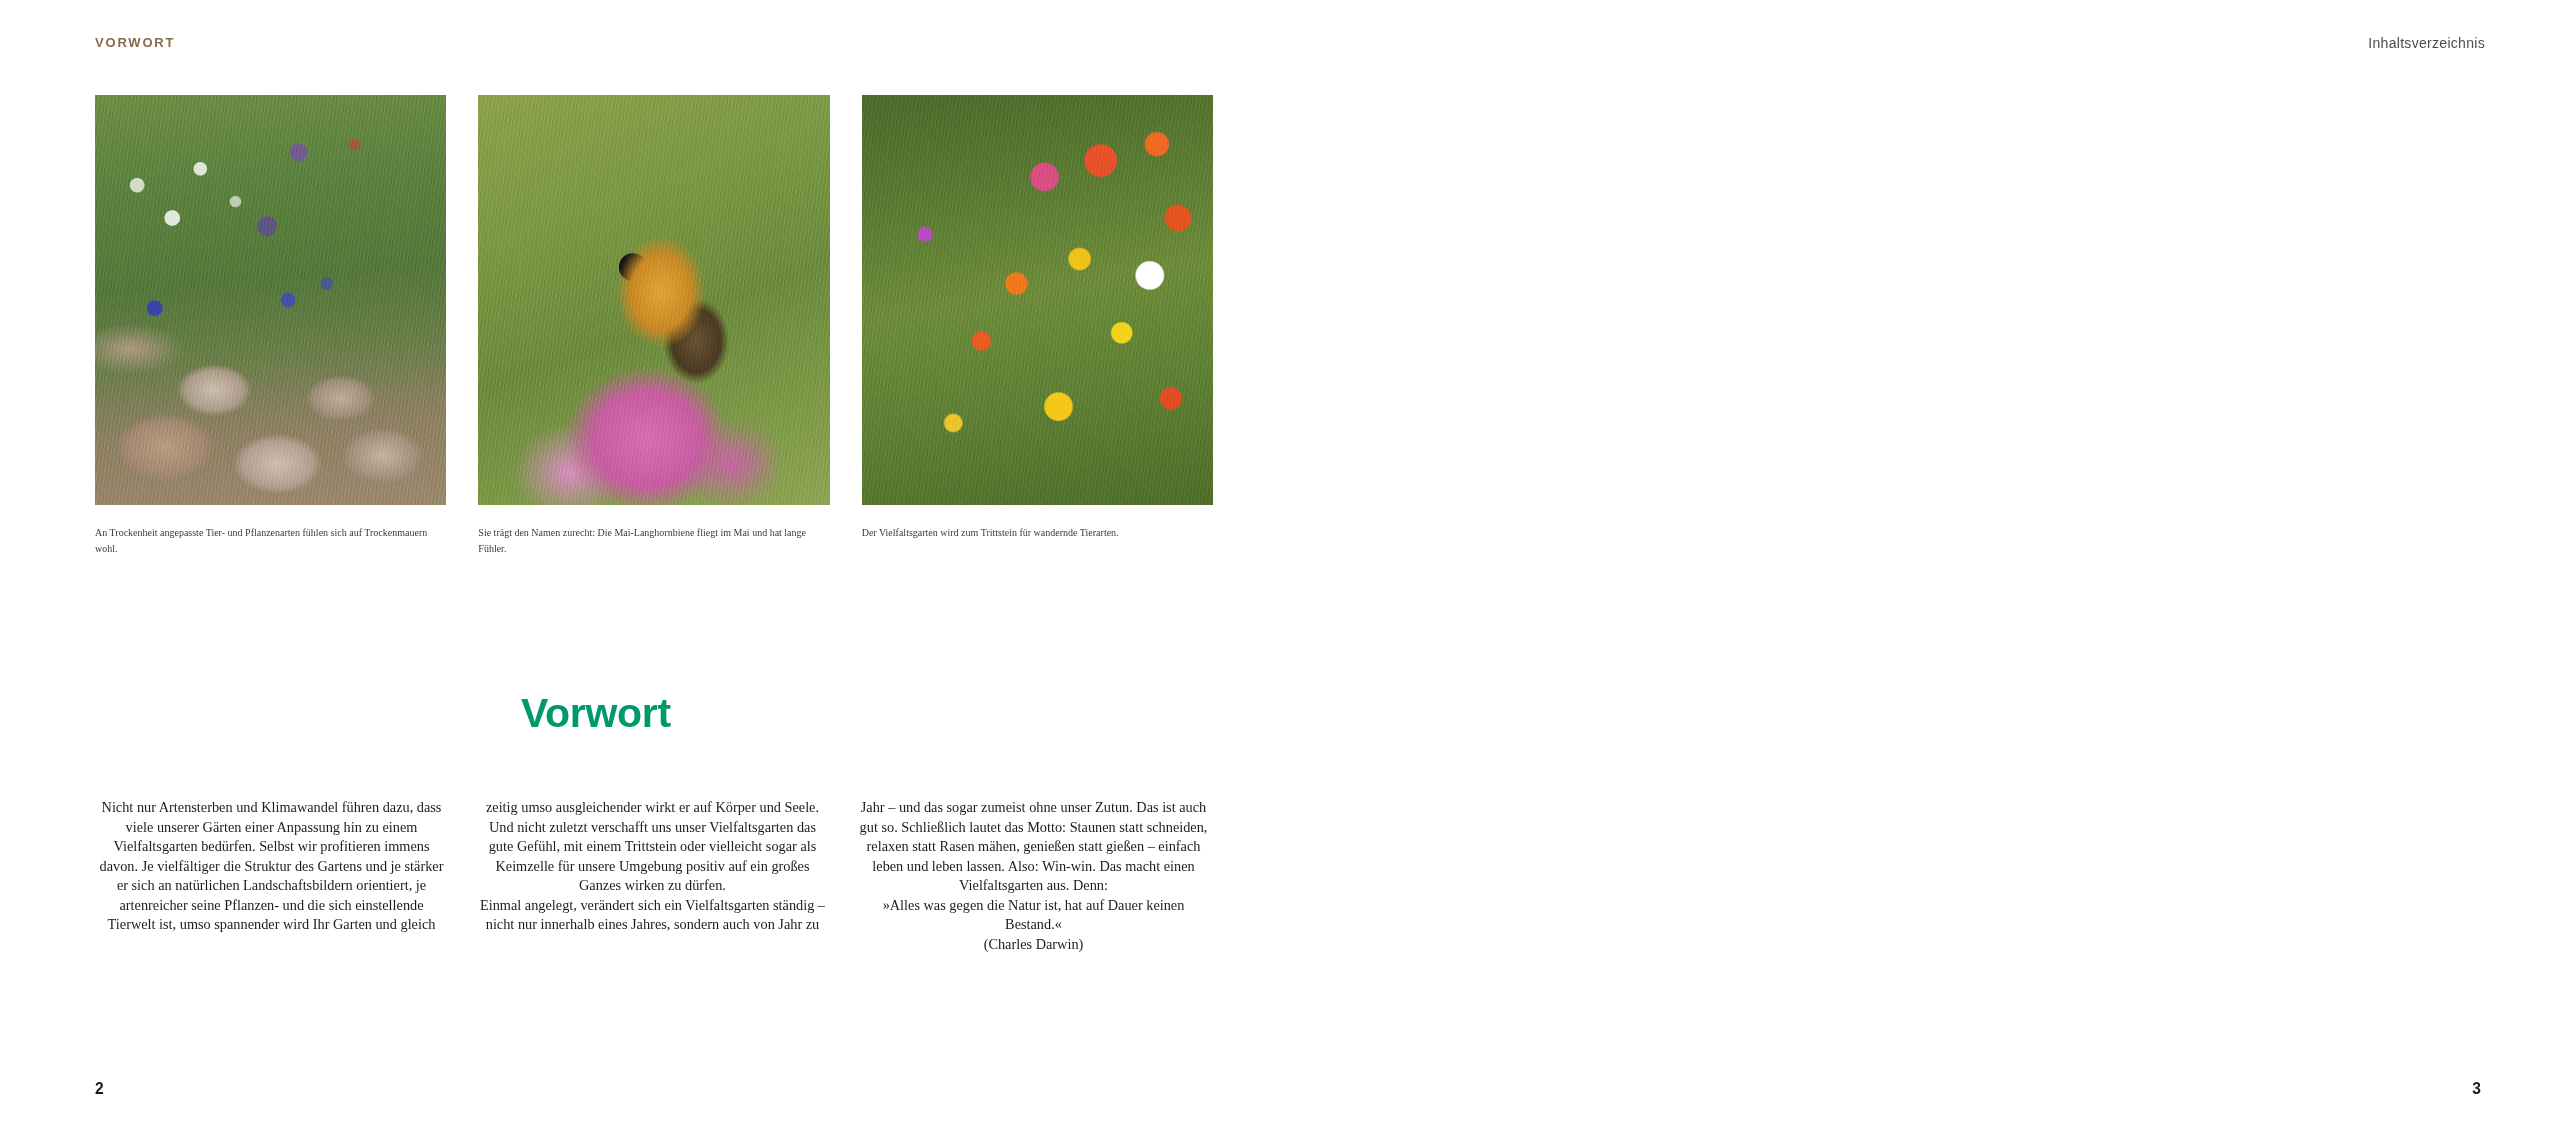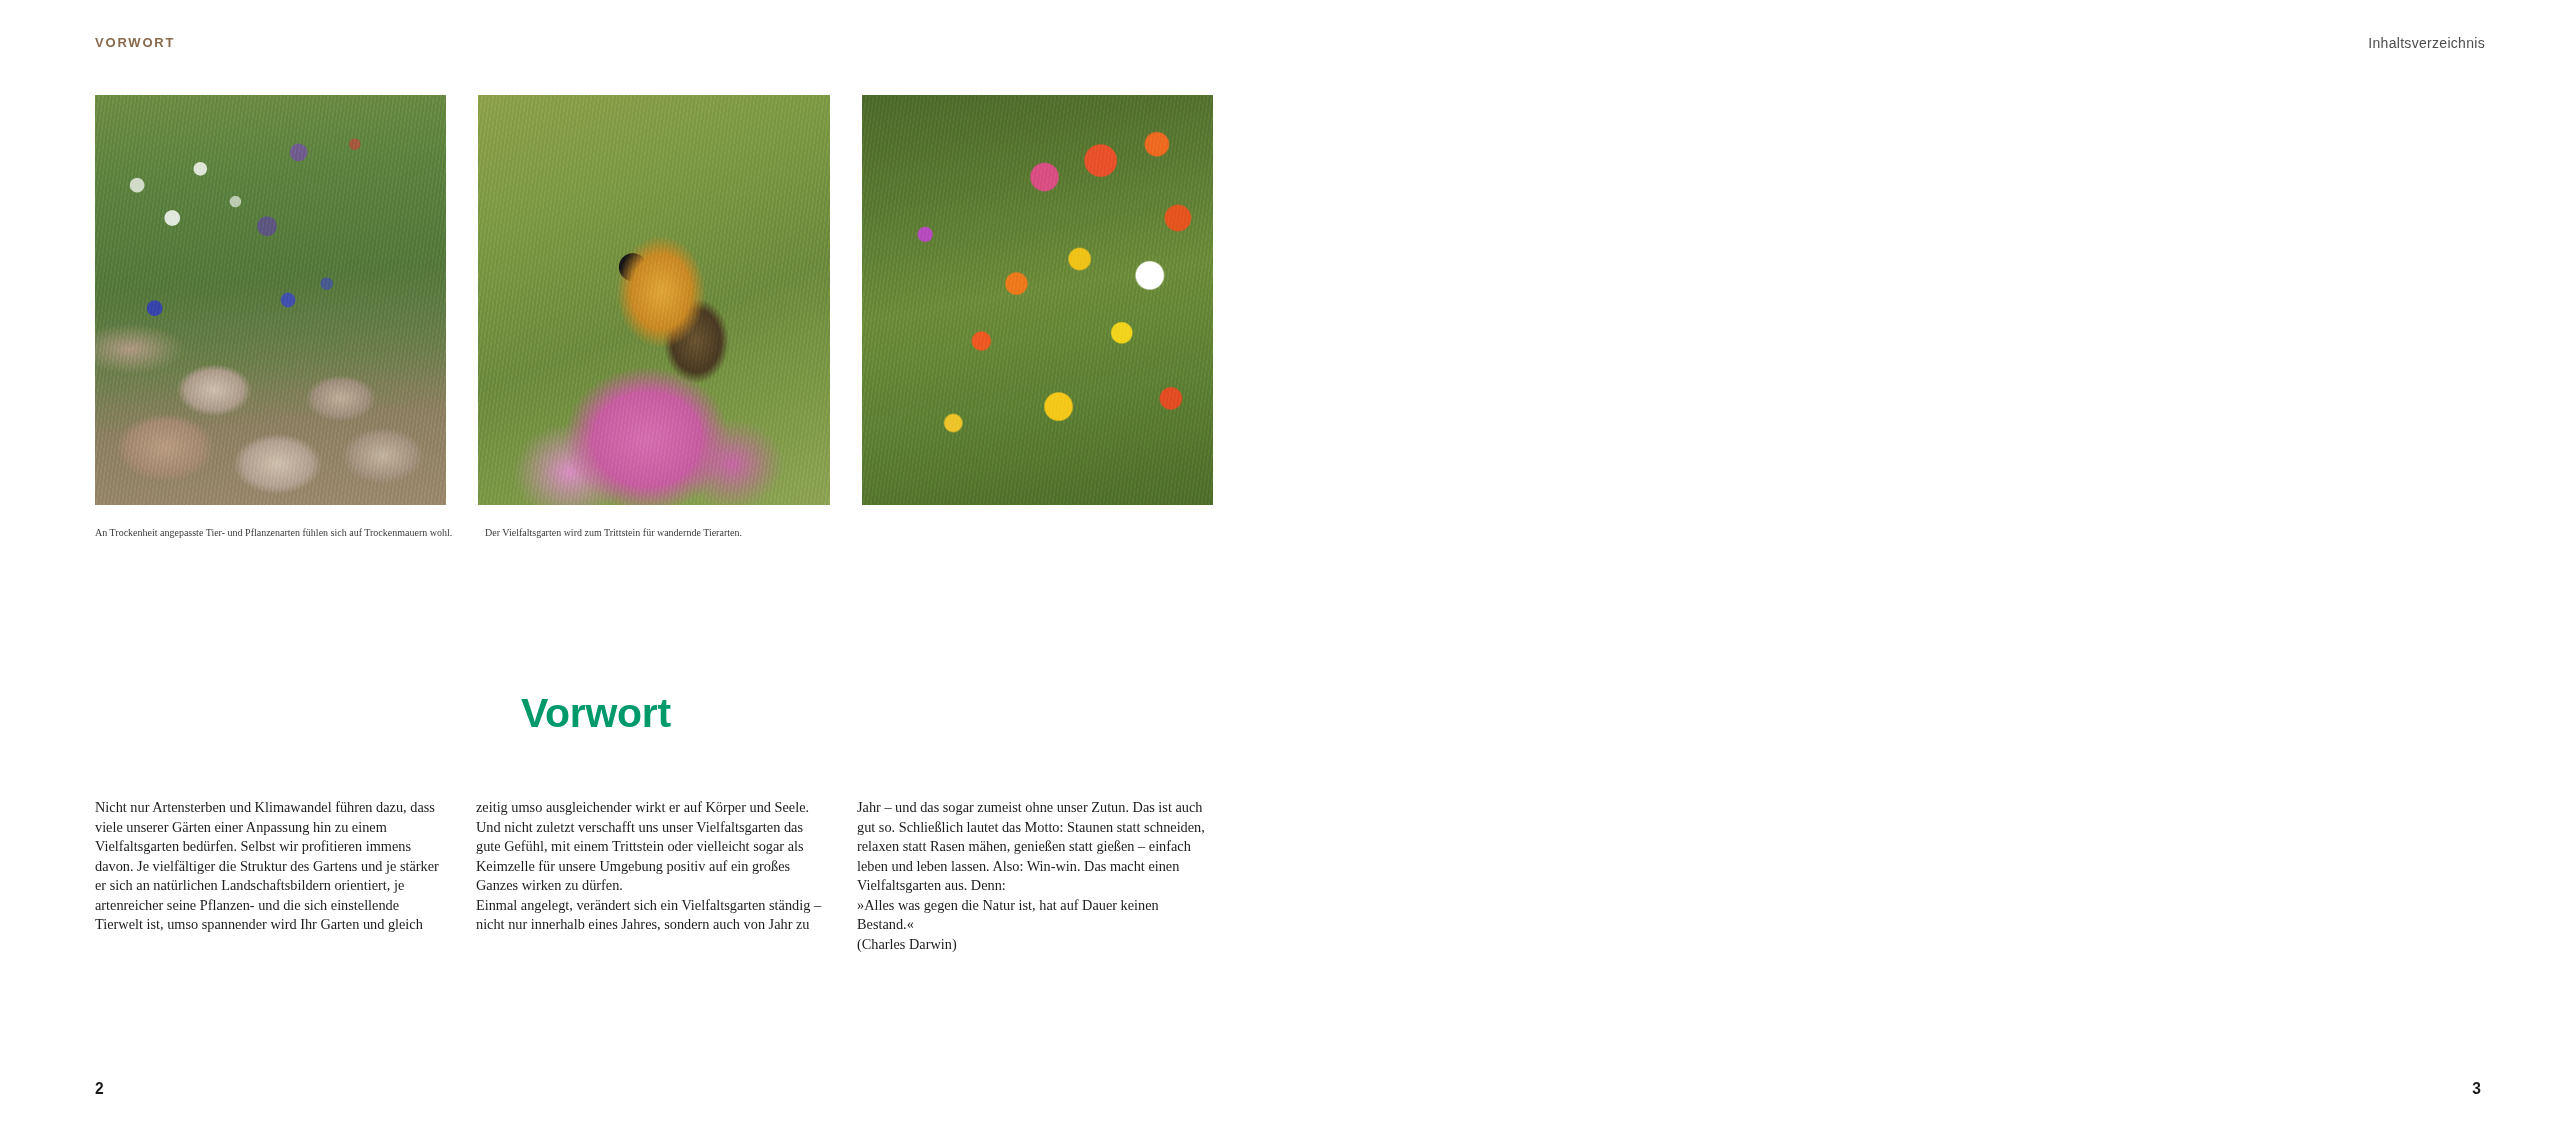--- a/index.html
+++ b/index.html
@@ -93,41 +93,42 @@
     font-size:10px;line-height:1.55;color:#3b3b3b;}
 
   
   .vorwort-title{position:absolute;left:521px;top:690px;
     font-size:41px;font-weight:700;color:#00996b;letter-spacing:-0.3px;}
   .vorwort-cols{position:absolute;left:95px;top:798px;width:1118px;
     display:flex;gap:28px;}
   .vcol{width:353px;font-family:"Liberation Serif", serif;
     font-size:14.3px;line-height:1.37;color:#1c1c1c;text-align:left;
     hyphens:none;}
-  .vcol p{margin:0;}
+  .vcol p{margin:0;text-align:center;}
   .vcol .quote{font-style:normal;}
   .vcol .attrib{}
 </style>
 </head>
 <body>
 
 <div class="spread">
 
   <div class="page page-left">
 
     <div class="runhead-left">VORWORT</div>
 
     <div class="photostrip">
       <div class="photo ph1"></div>
       <div class="photo ph2"></div>
       <div class="photo ph3"></div>
     </div>
 
     <div class="captions">
       <div class="caption">An Trockenheit angepasste Tier- und Pflanzen­arten fühlen sich auf Trockenmauern wohl.</div>
+      <div class="caption">Sie trägt den Namen zurecht: Die Mai-Langhorn­biene fliegt im Mai und hat lange Fühler.</div>
       <div class="caption">Der Vielfaltsgarten wird zum Trittstein für wandernde Tierarten.</div>
     </div>
 
     <div class="vorwort-title">Vorwort</div>
 
     <div class="vorwort-cols">
       <div class="vcol">
         <p>Nicht nur Artensterben und Klimawandel führen dazu, dass viele unserer Gärten einer Anpassung hin zu einem Vielfalts­garten bedürfen. Selbst wir profitieren immens davon. Je vielfältiger die Struk­tur des Gartens und je stärker er sich an natürlichen Landschaftsbildern orien­tiert, je artenreicher seine Pflanzen- und die sich einstellende Tierwelt ist, umso spannender wird Ihr Garten und gleich­</p>
       </div>
       <div class="vcol">

